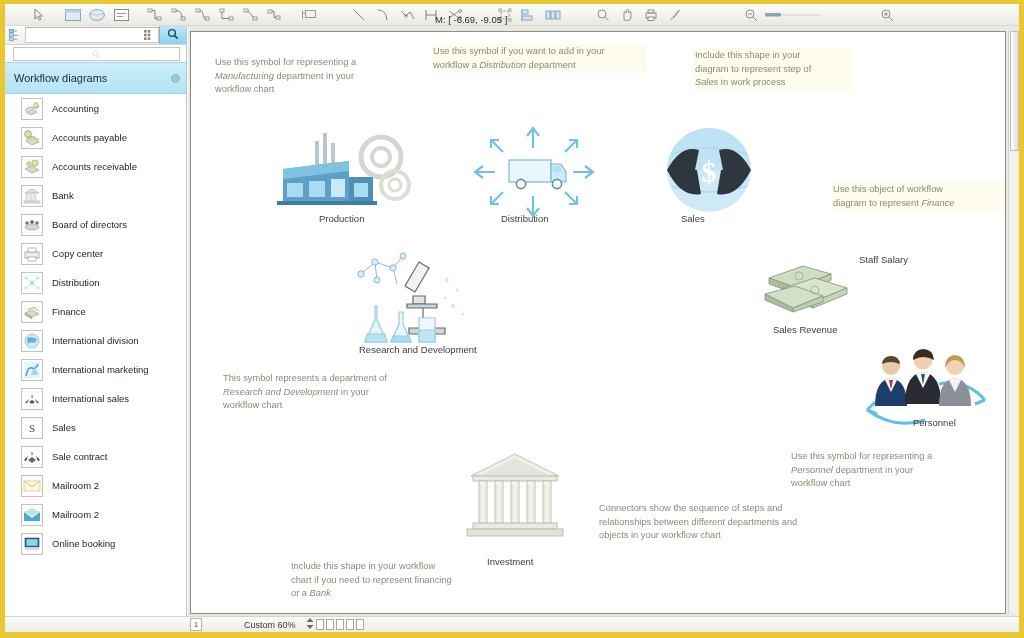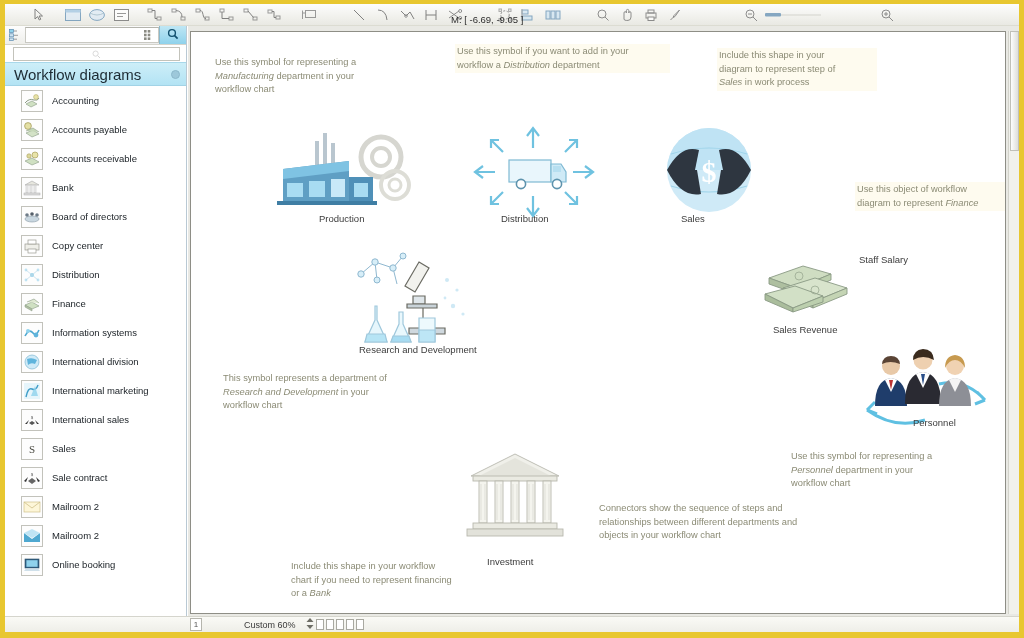--- a/index.html
+++ b/index.html
@@ -86,47 +86,46 @@
     display: flex; align-items: center;
     padding: 1px 6px 1px 8px;
   }
   .filter-input {
     flex: 1; height: 14px;
     border: 1px solid #c3c3bb;
     background: #fff;
     display: flex; align-items: center; justify-content: center;
   }
   .group-header {
-    height: 24px;
+    height: 32px;
     background: linear-gradient(to bottom,#cdeef8,#b3e3f4);
     border-top: 1px solid #a8d8ea;
     border-bottom: 1px solid #a2d3e6;
     display: flex; align-items: center;
     padding: 0 6px 0 9px;
-    font-size: 15px;
+    font-size: 11px;
     color: #1d2b33;
     justify-content: space-between;
   }
   .group-header .gh-dot {
     width: 9px; height: 9px; border-radius: 50%;
     background: #9dc8da;
     border: 1px solid #8bb8cb;
   }
   .shape-list {
     height: 535px;
     overflow: hidden;
     background: #ffffff;
     position: relative;
   }
   .shape-item {
     height: 29px;
     display: flex; align-items: center;
-    padding-left: 0;
+    padding-left: 16px;
     gap: 9px;
-    margin-left: 16px;
   }
   .shape-thumb {
     width: 22px; height: 22px;
     border: 1px solid #c2c2bb;
     background: #fdfdfd;
     display: flex; align-items: center; justify-content: center;
     flex: 0 0 auto;
     overflow: hidden;
   }
   .shape-label {
@@ -173,21 +172,21 @@
 
   
   .anno {
     position: absolute;
     font-size: 9.3px;
     line-height: 13.5px;
     color: #8b8b75;
     font-family: "Liberation Sans", sans-serif;
   }
   .anno .em { font-style: italic; }
-  .anno.bg { background: rgba(253,250,233,0.75); padding: 1px 2px; margin-left: 24px; }
+  .anno.bg { background: rgba(253,250,233,0.75); padding: 1px 2px; }
 
   .node-label {
     position: absolute;
     font-size: 9.5px;
     color: #3b3b3b;
     white-space: nowrap;
   }
   .art { position: absolute; }
 
   
@@ -204,21 +203,21 @@
     width: 12px; height: 13px;
     border: 1px solid #b5b5ad;
     background: #fff;
     margin-left: 185px;
     display:flex;align-items:center;justify-content:center;
     font-size: 8px; color:#555;
   }
   .sb-zoom { margin-left: 42px; }
   .sb-stepper { margin-left: 10px; display: flex; align-items: center; gap: 2px; }
   .sb-seg { width: 8px; height: 11px; border: 1px solid #a9a9a1; background:#fff; }
-  .sb-coord { position: absolute; left: 430px; top: 10px; font-size: 9.5px; color: #2d2d2d; margin-left: 16px;}
+  .sb-coord { position: absolute; left: 430px; top: 10px; font-size: 9.5px; color: #2d2d2d;}
   .statusbar-spacer { flex: 1; }
 </style>
 </head>
 <body>
 
 <div id="app">
 
   <div class="toolbar">
     <div class="tb-btn">
       <svg width="14" height="14" viewBox="0 0 14 14">
@@ -530,30 +529,20 @@
         </div>
         <div class="shape-item">
           <div class="shape-thumb">
             <svg width="18" height="18" viewBox="0 0 18 18">
               <path d="M2 10 L9 7 L16 11 L9 14 Z" fill="#cfe0c2" stroke="#8a9a84" stroke-width="0.6"></path>
               <path d="M2 10 L2 12 L9 16 L9 14 Z" fill="#b0c2a2" stroke="#8a9a84" stroke-width="0.5"></path>
               <path d="M4 7 L11 4 L16 8" fill="#dfe9d2" stroke="#8a9a84" stroke-width="0.6"></path>
             </svg>
           </div>
           <span class="shape-label">Finance</span>
-        </div>
-        <div class="shape-item">
-          <div class="shape-thumb">
-            <svg width="18" height="18" viewBox="0 0 18 18">
-              <path d="M2 12 Q6 4 10 9 Q13 13 16 6" stroke="#4fa8d0" fill="none" stroke-width="1.6"></path>
-              <circle cx="5" cy="7" r="2" fill="#8fd2ec"></circle>
-              <circle cx="13" cy="11" r="2.4" fill="#5fb4dc"></circle>
-            </svg>
-          </div>
-          <span class="shape-label">Information systems</span>
         </div>
         <div class="shape-item">
           <div class="shape-thumb">
             <svg width="18" height="18" viewBox="0 0 18 18">
               <circle cx="9" cy="9" r="7" fill="#cfeaf7" stroke="#7fb9d3" stroke-width="0.7"></circle>
               <path d="M4 6 Q9 4 14 7 L12 11 Q8 9 5 12 Z" fill="#5fb4dc"></path>
             </svg>
           </div>
           <span class="shape-label">International division</span>
         </div>

